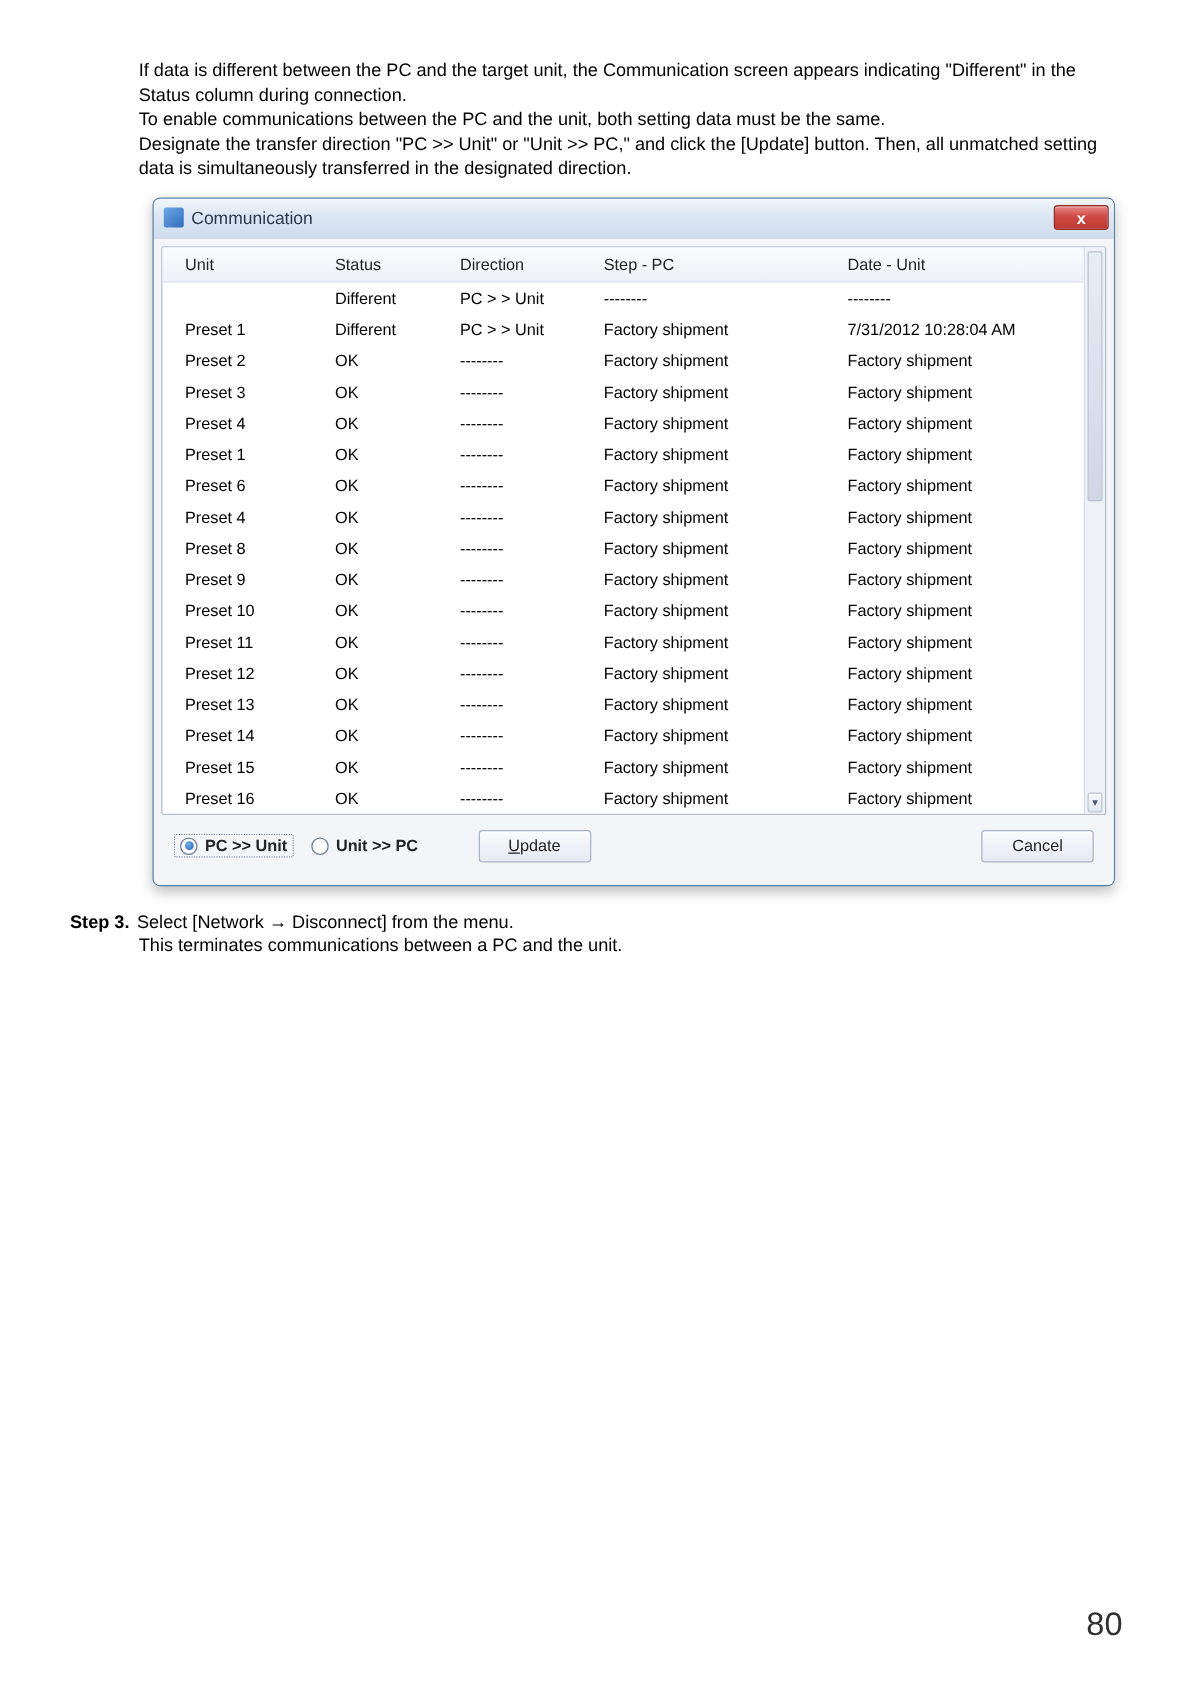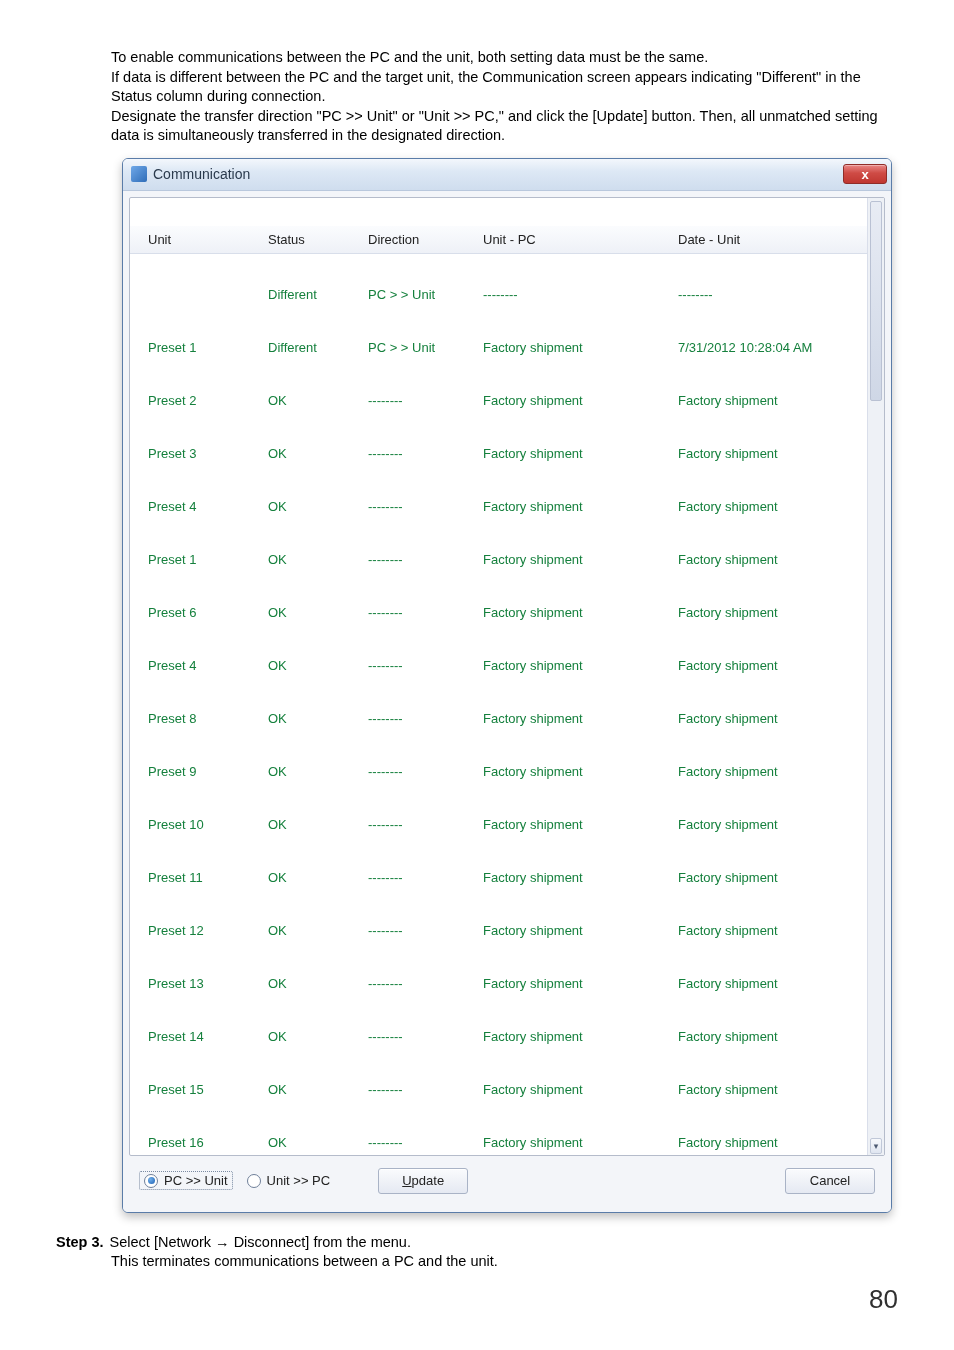--- a/index.html
+++ b/index.html
@@ -55,33 +55,32 @@
   .lv-scroll { position: absolute; right: 0; top: 0; bottom: 0; width: 17px; background: #eef1f6; border-left: 1px solid #d9deea; }
   .lv-scroll .thumb { position: absolute; left: 2px; right: 2px; top: 3px; height: 200px; background: linear-gradient(#e8ecf4,#cfd7e6); border: 1px solid #b9c1d3; border-radius: 2px; }
   .lv-scroll .arrow { position: absolute; left: 2px; right: 2px; height: 16px; background: linear-gradient(#f7f9fc,#dfe5f0); border: 1px solid #c0c8d8; border-radius: 2px; display:flex; align-items:center; justify-content:center; font-size:9px; color:#4d5a72; }
   .lv-scroll .arrow.bot { bottom: 1px; }
 
   .lv-header, .lv-row {
     display: grid;
     grid-template-columns: 120px 100px 115px 195px 200px;
     padding: 4px 0 4px 14px;
     font-size: 13px;
-    margin-top: 28px;
   }
   .lv-header { background: linear-gradient(#fbfcfe,#eef1f7); border-bottom: 1px solid #d8deea; color: #222; }
   .lv-header span { padding: 2px 4px; }
-  .lv-row { color: #15803d; }
+  .lv-row { color: #000000; }
   .lv-row span { padding: 1px 4px; white-space: nowrap; }
   .lv-body { padding-right: 18px; }
 
   .bottom-bar {
     display: flex; align-items: center; gap: 14px;
     padding: 12px 10px 12px 10px;
   }
-  .radio { display:inline-flex; align-items:center; gap:6px; font-size:13px; color:#222; }
+  .radio { display:inline-flex; align-items:center; gap:6px; font-size:13px; color:#222;font-weight:bold; }
   .radio .dot{
     width:14px; height:14px; border:1px solid #6f7f99; border-radius:50%;
     display:inline-flex; align-items:center; justify-content:center; background:#fff;
   }
   .radio .dot.filled::after{ content:""; width:7px; height:7px; border-radius:50%; background: radial-gradient(circle at 35% 35%, #6faeea, #1f62b4); }
   .radio.sel { border:1px dotted #7a8aa2; padding:1px 4px; border-radius:2px; }
   .btn {
     min-width: 90px; height: 26px;
     background: linear-gradient(#fafbfd,#e5e9f2);
     border: 1px solid #a9b3c6; border-radius: 3px;
@@ -100,43 +99,43 @@
     font-size: 26px;
     color: #303030;
   }
 </style>
 </head>
 <body>
 
 <div class="page">
 
   <div class="step-block">
+    <div class="indent">If data is different between the PC and the target unit, the Communication screen appears indicating "Different" in the Status column during connection.</div>
     <div class="indent">To enable communications between the PC and the unit, both setting data must be the same.</div>
-    <div class="indent">If data is different between the PC and the target unit, the Communication screen appears indicating "Different" in the Status column during connection.</div>
     <div class="indent">Designate the transfer direction "PC &gt;&gt; Unit" or "Unit &gt;&gt; PC," and click the [Update] button. Then, all unmatched setting data is simultaneously transferred in the designated direction.</div>
   </div>
 
   <div class="win-wrap">
     <div class="win">
       <div class="titlebar">
         <div class="titlebar-left">
           <span class="app-icon"></span>
           <span class="win-title">Communication</span>
         </div>
         <div class="close-btn">
           <span>x</span>
         </div>
       </div>
       <div class="win-body">
         <div class="listview">
           <div class="lv-header">
             <span>Unit</span>
             <span>Status</span>
             <span>Direction</span>
-            <span>Unit - PC</span>
+            <span>Step - PC</span>
             <span>Date - Unit</span>
           </div>
           <div class="lv-body" id="lv-body">
               <div class="lv-row">
                 <span></span>
                 <span>Different</span>
                 <span>PC &gt; &gt; Unit</span>
                 <span>--------</span>
                 <span>--------</span>
               </div>

